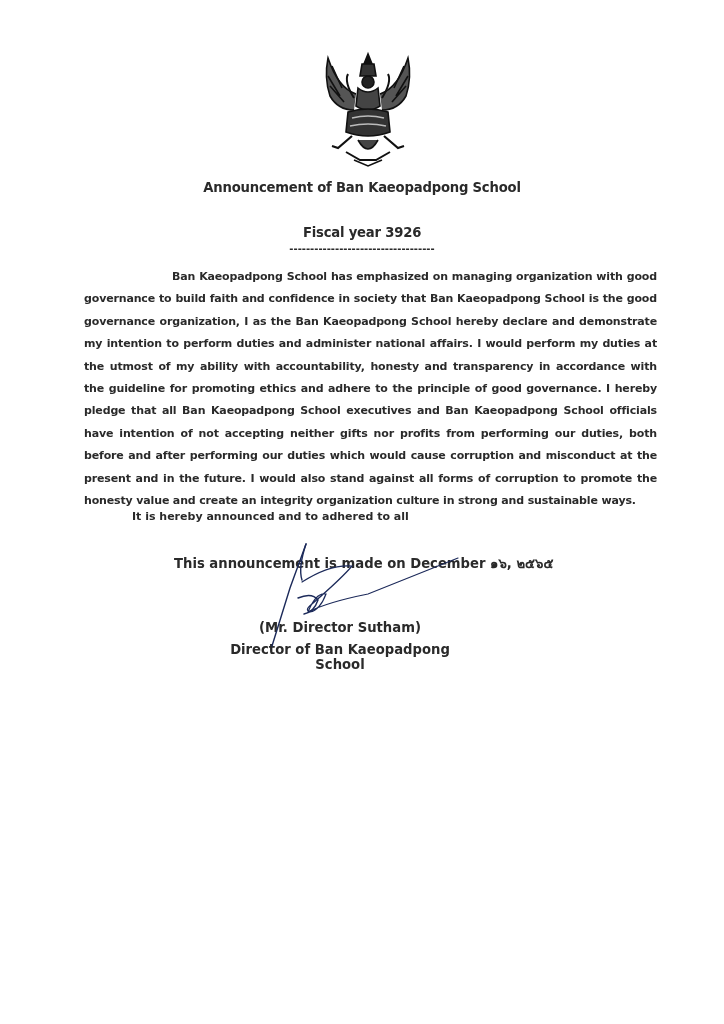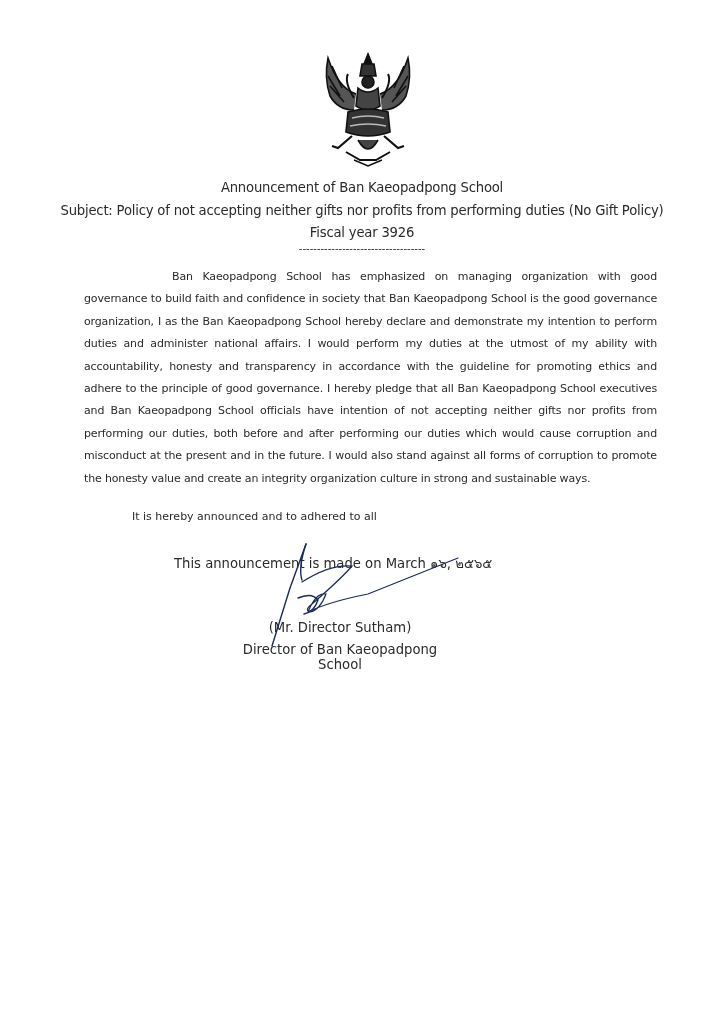--- a/index.html
+++ b/index.html
@@ -1,18 +1,18 @@
 <!DOCTYPE html>
 <html><head>
 <meta charset="utf-8">
 <style>
   html, body { margin: 0; padding: 0; background: #ffffff; }
   body { width: 724px; height: 1024px; position: relative; overflow: hidden;
          font-family: "DejaVu Sans", sans-serif; color: #2a2a2a; }
-  .page { position: absolute; left: 0; top: 0; width: 632px; height: 1024px; background: #fff; }
+  .page { position: absolute; left: 0; top: 0; width: 632px; height: 1024px; background: #fff; font-weight: bold; }
   .emblem { position: absolute; left: 318px; top: 48px; width: 100px; height: 122px; }
   .center-line { position: absolute; left: 0; width: 724px; text-align: center; font-size: 13.2px; letter-spacing: -0.2px; }
   .body { position: absolute; left: 84px; top: 266px; width: 573px; font-size: 11px; line-height: 22.4px; text-align: justify; letter-spacing: -0.15px; }
   .body p { margin: 0; }
   .indent1 { text-indent: 88px; }
   .indent2 { position: absolute; left: 132px; top: 510px; font-size: 11px; }
   .date-line { position: absolute; left: 174px; top: 553px; font-size: 13.2px; }
   .signer { position: absolute; left: 230px; width: 220px; text-align: center; font-size: 13.2px; }
   .signature { position: absolute; left: 268px; top: 538px; width: 200px; height: 110px; pointer-events: none; }
 </style>
@@ -42,30 +42,29 @@
       <path d="M34 70 Q50 66 66 70 M32 78 Q50 74 68 78" stroke="#bbb"></path>
 
       <path d="M34 88 L20 100 L14 98 M66 88 L80 100 L86 98" stroke-width="2.2"></path>
       <path d="M40 92 Q50 110 60 92" fill="#444"></path>
       <path d="M28 104 L42 112 L58 112 L72 104" stroke-width="2"></path>
       <path d="M36 112 L50 118 L64 112"></path>
     </g>
   </svg>
 
   <div class="center-line" style="top:180px">Announcement of Ban Kaeopadpong School</div>
-  <div class="center-line" style="top:203px">Subject: Policy of not accepting neither gifts nor profits from performing duties (No Gift Policy)</div>
   <div class="center-line" style="top:225px">Fiscal year 3926</div>
   <div class="center-line" style="top:243px; font-size:10px; letter-spacing:0;">-----------------------------------</div>
 
   <div class="body">
     <p class="indent1">Ban Kaeopadpong School has emphasized on managing organization with good governance to build faith and confidence in society that Ban Kaeopadpong School is the good governance organization, I as the Ban Kaeopadpong School hereby declare and demonstrate my intention to perform duties and administer national affairs. I would perform my duties at the utmost of my ability with accountability, honesty and transparency in accordance with the guideline for promoting ethics and adhere to the principle of good governance. I hereby pledge that all Ban Kaeopadpong School executives and Ban Kaeopadpong School officials have intention of not accepting neither gifts nor profits from performing our duties, both before and after performing our duties which would cause corruption and misconduct at the present and in the future. I would also stand against all forms of corruption to promote the honesty value and create an integrity organization culture in strong and sustainable ways.</p>
   </div>
   <div class="indent2">It is hereby announced and to adhered to all</div>
 
-  <div class="date-line">This announcement is made on March ๑๖, ๒๕๖๕</div>
+  <div class="date-line">This announcement is made on December ๑๖, ๒๕๖๕</div>
 
   <div class="signer" style="top:620px">(Mr. Director Sutham)</div>
   <div class="signer" style="top:642px">Director of Ban Kaeopadpong School</div>
 
   <svg class="signature" viewBox="0 0 200 110">
     <g fill="none" stroke="#1c2a5a" stroke-width="1.4" stroke-linecap="round">
       <path d="M38 6 L22 50 L4 108"></path>
       <path d="M38 6 Q30 30 34 42"></path>
       <path d="M34 44 Q62 26 84 28 Q74 40 44 66 Q36 72 42 74 Q52 72 58 56 Q48 54 40 74 Q60 64 100 56 L190 20" stroke-width="1.2"></path>
       <path d="M30 60 Q44 54 50 62 Q46 74 36 76"></path>

